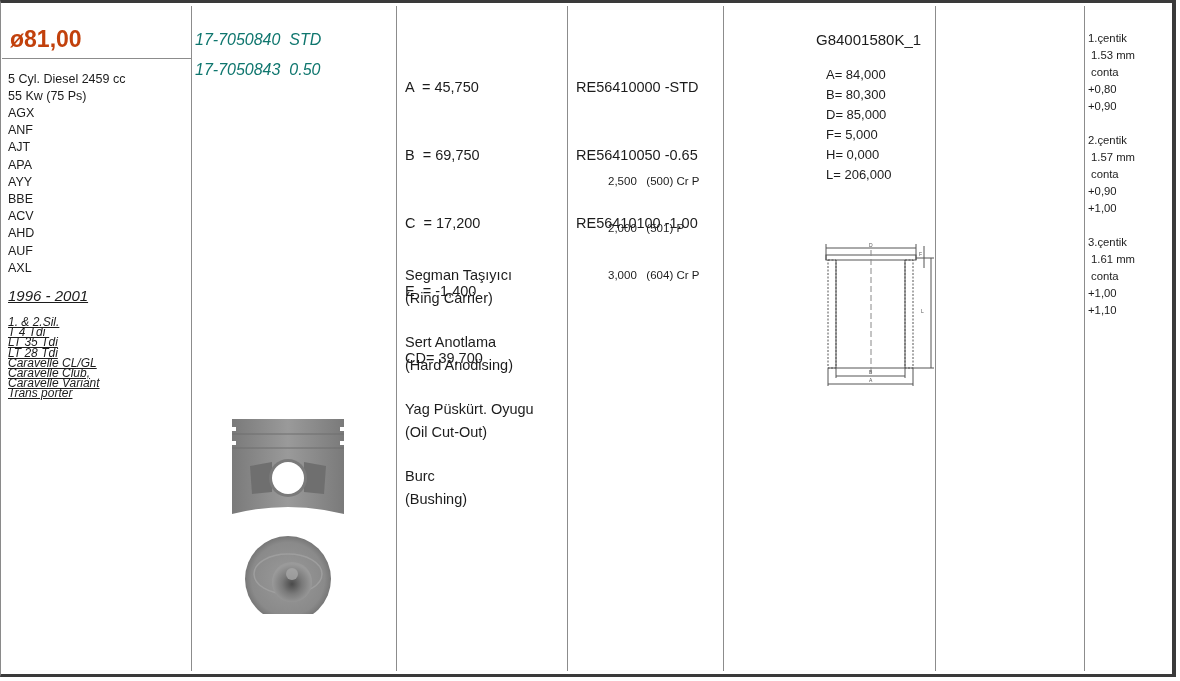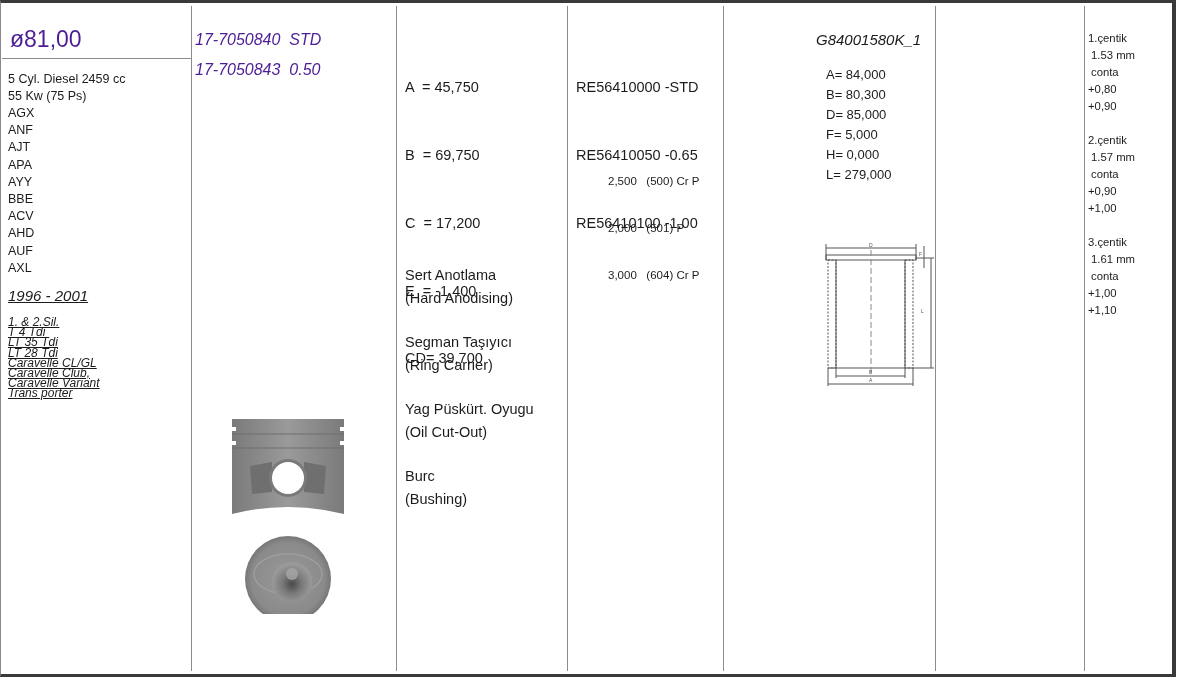--- a/index.html
+++ b/index.html
@@ -13,41 +13,41 @@
     .c2 { left: 191px; width: 205px; }
     .c3 { left: 396px; width: 171px; }
     .c4 { left: 567px; width: 156px; }
     .c5 { left: 723px; width: 88px; }
     .c6 { left: 811px; width: 124px; }
     .c7 { left: 935px; width: 149px; }
     .c8 { left: 1084px; width: 88px; border-right: none; }
 
     .bore-head { position: absolute; left: 0; right: 0; top: 0; height: 52px;
                  border-bottom: 1.5px solid #8c8c8c; }
-    .bore { position: absolute; left: 8px; top: 20px; font-size: 23px; font-weight: normal; color: #4c1d95; }
+    .bore { position: absolute; left: 8px; top: 20px; font-size: 23px; font-weight: bold; color: #c2410c; }
     .engine { position: absolute; left: 6px; top: 65px; font-size: 12.5px; line-height: 17px; }
     .codes { position: absolute; left: 6px; top: 99px; font-size: 12.5px; line-height: 17.2px; }
     .years { position: absolute; left: 6px; top: 281px; font-size: 15px; font-style: italic; text-decoration: underline; text-align: right; }
     .models { position: absolute; left: 6px; top: 311px; font-size: 12px; font-style: italic; line-height: 10.2px; text-decoration: underline; }
 
-    .pn { position: absolute; left: 3px; font-size: 16px; font-style: italic; color: #4c1d95; white-space: pre; }
+    .pn { position: absolute; left: 3px; font-size: 16px; font-style: italic; color: #0f766e; white-space: pre; }
     .pn1 { top: 25px; } .pn2 { top: 55px; }
 
     .piston { position: absolute; left: 40px; top: 408px; width: 120px; }
 
     .dims { position: absolute; left: 8px; top: 25px; font-size: 14.5px; line-height: 22.6px; white-space: pre; }
     .features { position: absolute; left: 8px; top: 258px; font-size: 14.5px; line-height: 22.5px; }
     .features .f { margin-bottom: 22px; }
 
     .rings { position: absolute; left: 8px; top: 25px; font-size: 14.5px; line-height: 22.6px; white-space: pre; }
     .ringspec { position: absolute; left: 2px; top: 136px; font-size: 11.5px; line-height: 15.8px; white-space: pre; margin-left: 38px; }
 
     .pin { position: absolute; left: 8px; top: 26px; font-size: 12.5px; line-height: 19px; }
 
-    .liner-pn { position: absolute; left: 4px; top: 25px; font-size: 15px; font-style: italic; }
+    .liner-pn { position: absolute; left: 4px; top: 25px; font-size: 15px; }
     .liner-dims { position: absolute; left: 14px; top: 59px; font-size: 13px; line-height: 20px; }
     .liner-svg { position: absolute; left: 4px; top: 232px; }
 
     .gaskets { position: absolute; left: 3px; top: 24px; font-size: 11.3px; line-height: 17px; }
     .gaskets .g { margin-bottom: 17px; }
     .gaskets .mm, .gaskets .ct { padding-left: 3px; }
   </style>
 </head>
 <body>
 
@@ -126,26 +126,26 @@
   <div class="col c3">
     <div class="dims">
       <div>A  = 45,750</div>
       <div>B  = 69,750</div>
       <div>C  = 17,200</div>
       <div>E  = -1,400</div>
       <div>CD= 39,700</div>
     </div>
     <div class="features">
       <div class="f">
+        <div>Segman Taşıyıcı</div>
+        <div>(Ring Carrier)</div>
+      </div>
+      <div class="f">
         <div>Sert Anotlama</div>
         <div>(Hard Anodising)</div>
-      </div>
-      <div class="f">
-        <div>Segman Taşıyıcı</div>
-        <div>(Ring Carrier)</div>
       </div>
       <div class="f">
         <div>Yag Püskürt. Oyugu</div>
         <div>(Oil Cut-Out)</div>
       </div>
       <div class="f">
         <div>Burc</div>
         <div>(Bushing)</div>
       </div>
     </div>
@@ -166,21 +166,21 @@
 
 
   <div class="col c6">
     <div class="liner-pn">G84001580K_1</div>
     <div class="liner-dims">
       <div>A= 84,000</div>
       <div>B= 80,300</div>
       <div>D= 85,000</div>
       <div>F= 5,000</div>
       <div>H= 0,000</div>
-      <div>L= 279,000</div>
+      <div>L= 206,000</div>
     </div>
     <svg class="liner-svg" width="120" height="150" viewBox="0 0 120 150">
       <g stroke="#555" fill="none" stroke-width="1">
 
         <line x1="10" y1="10" x2="100" y2="10"></line>
         <line x1="10" y1="6" x2="10" y2="22"></line>
         <line x1="100" y1="6" x2="100" y2="22"></line>
 
         <rect x="10" y="17" width="90" height="5"></rect>
 

